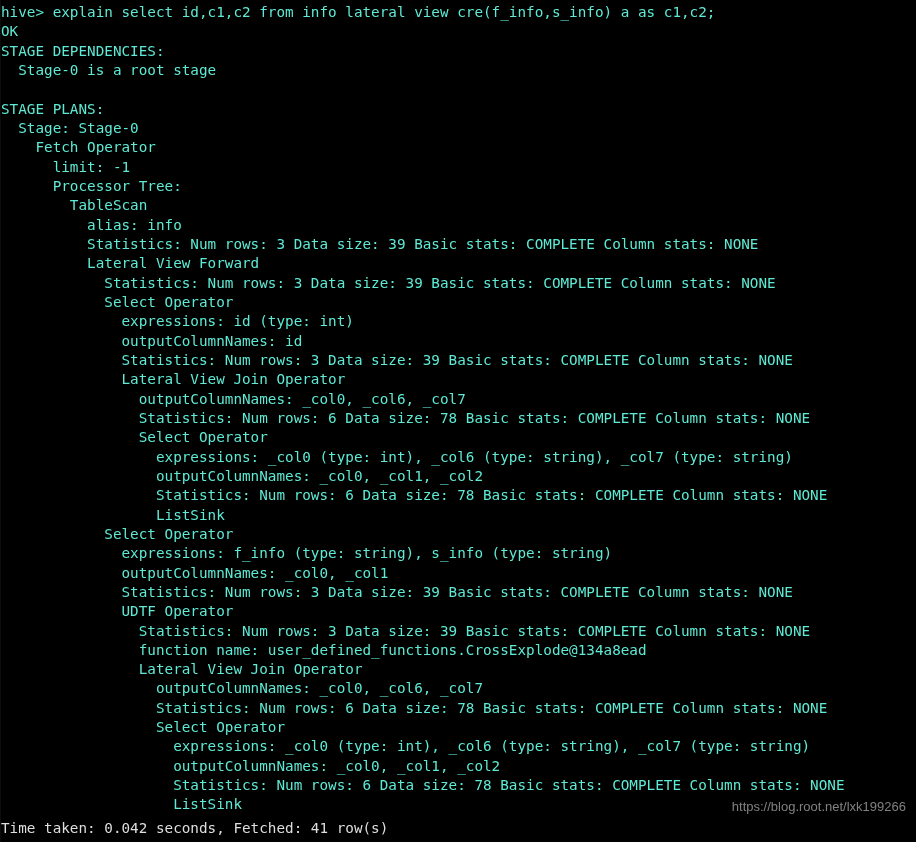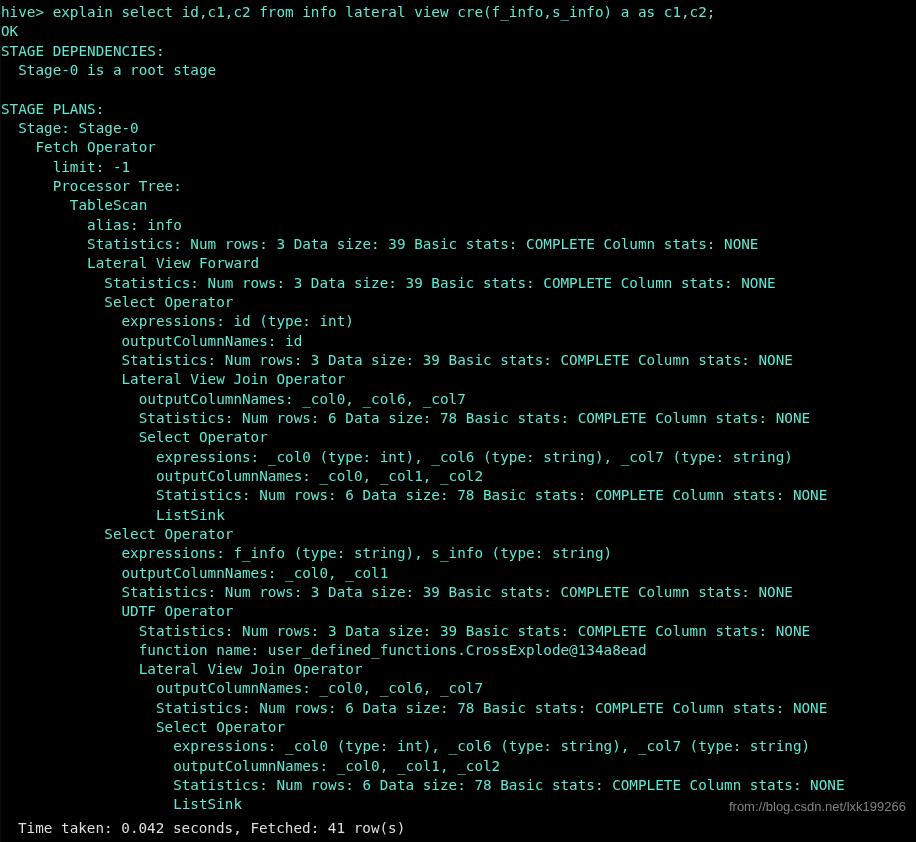--- a/index.html
+++ b/index.html
@@ -55,21 +55,20 @@
 
   #status-line {
     position: absolute;
     left: 1px;
     bottom: 4px;
     white-space: pre;
     font-family: "DejaVu Sans Mono", "Liberation Mono", monospace;
     font-size: 14.3px;
     line-height: 19.34px;
     color: #dedede;
-    padding-left: 17px;
   }
 
   #watermark {
     position: absolute;
     right: 10px;
     bottom: 26px;
     font-family: "Liberation Sans", sans-serif;
     font-size: 13px;
     color: #8d8d8d;
     letter-spacing: 0px;
@@ -89,14 +88,14 @@
 </head>
 <body>
 
 <div id="terminal" style="background: rgb(0, 0, 0); color: rgb(222, 222, 222);">
   <div class="edge-left"></div>
 
   <div id="terminal-output"><span class="term-line">hive&gt; explain select id,c1,c2 from info lateral view cre(f_info,s_info) a as c1,c2;</span><span class="term-line">OK</span><span class="term-line">STAGE DEPENDENCIES:</span><span class="term-line">  Stage-0 is a root stage</span><span class="term-line">&nbsp;</span><span class="term-line">STAGE PLANS:</span><span class="term-line">  Stage: Stage-0</span><span class="term-line">    Fetch Operator</span><span class="term-line">      limit: -1</span><span class="term-line">      Processor Tree:</span><span class="term-line">        TableScan</span><span class="term-line">          alias: info</span><span class="term-line">          Statistics: Num rows: 3 Data size: 39 Basic stats: COMPLETE Column stats: NONE</span><span class="term-line">          Lateral View Forward</span><span class="term-line">            Statistics: Num rows: 3 Data size: 39 Basic stats: COMPLETE Column stats: NONE</span><span class="term-line">            Select Operator</span><span class="term-line">              expressions: id (type: int)</span><span class="term-line">              outputColumnNames: id</span><span class="term-line">              Statistics: Num rows: 3 Data size: 39 Basic stats: COMPLETE Column stats: NONE</span><span class="term-line">              Lateral View Join Operator</span><span class="term-line">                outputColumnNames: _col0, _col6, _col7</span><span class="term-line">                Statistics: Num rows: 6 Data size: 78 Basic stats: COMPLETE Column stats: NONE</span><span class="term-line">                Select Operator</span><span class="term-line">                  expressions: _col0 (type: int), _col6 (type: string), _col7 (type: string)</span><span class="term-line">                  outputColumnNames: _col0, _col1, _col2</span><span class="term-line">                  Statistics: Num rows: 6 Data size: 78 Basic stats: COMPLETE Column stats: NONE</span><span class="term-line">                  ListSink</span><span class="term-line">            Select Operator</span><span class="term-line">              expressions: f_info (type: string), s_info (type: string)</span><span class="term-line">              outputColumnNames: _col0, _col1</span><span class="term-line">              Statistics: Num rows: 3 Data size: 39 Basic stats: COMPLETE Column stats: NONE</span><span class="term-line">              UDTF Operator</span><span class="term-line">                Statistics: Num rows: 3 Data size: 39 Basic stats: COMPLETE Column stats: NONE</span><span class="term-line">                function name: user_defined_functions.CrossExplode@134a8ead</span><span class="term-line">                Lateral View Join Operator</span><span class="term-line">                  outputColumnNames: _col0, _col6, _col7</span><span class="term-line">                  Statistics: Num rows: 6 Data size: 78 Basic stats: COMPLETE Column stats: NONE</span><span class="term-line">                  Select Operator</span><span class="term-line">                    expressions: _col0 (type: int), _col6 (type: string), _col7 (type: string)</span><span class="term-line">                    outputColumnNames: _col0, _col1, _col2</span><span class="term-line">                    Statistics: Num rows: 6 Data size: 78 Basic stats: COMPLETE Column stats: NONE</span><span class="term-line">                    ListSink</span></div>
 
   <div id="status-line">Time taken: 0.042 seconds, Fetched: 41 row(s)</div>
 
-  <div id="watermark" style="color: rgb(141, 141, 141);">from://blog.csdn.net/lxk199266</div>
+  <div id="watermark" style="color: rgb(141, 141, 141);">https://blog.root.net/lxk199266</div>
 </div>
 
 </body></html>

